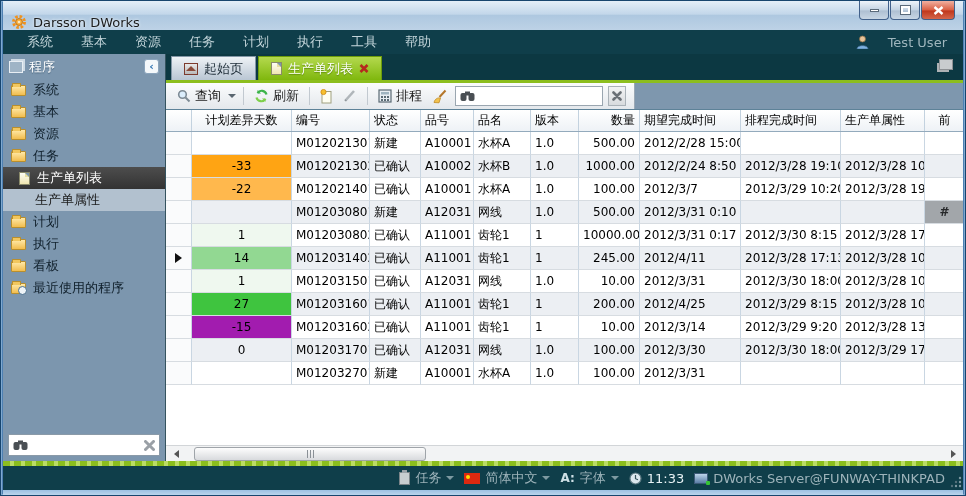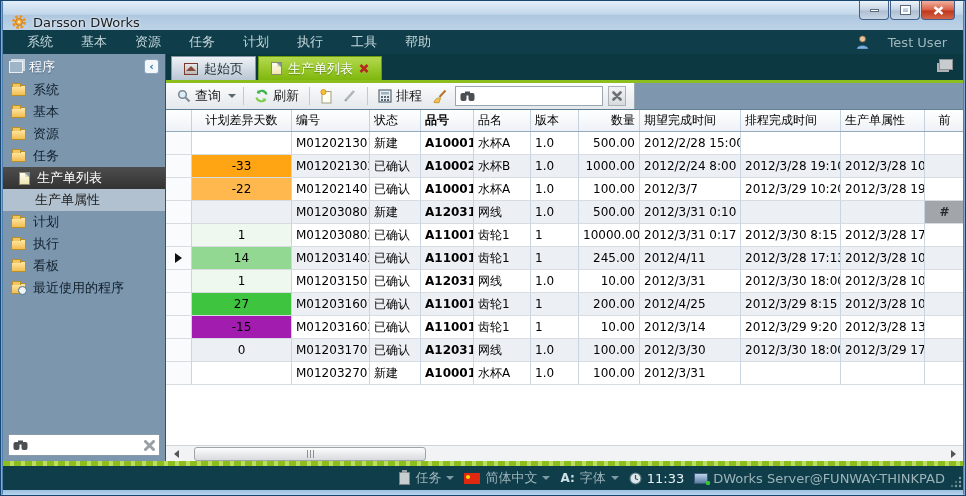--- a/index.html
+++ b/index.html
@@ -144,21 +144,21 @@
     border-right:1px solid #c9d6e2; border-bottom:1px solid #d7dce1;
     overflow:hidden; white-space:nowrap;
   }
   .gutter { width:26px; }
   .cell.gutter { background:#fafbfc; display:flex; align-items:center; justify-content:center; }
   .hcell.gutter { background:linear-gradient(#ffffff,#eef2f6); }
   .row-arrow { width:0; height:0; border-top:5px solid transparent; border-bottom:5px solid transparent; border-left:7px solid #111; }
   .c-diff { width:100px; text-align:center; }
   .c-no { width:78px; }
   .c-status { width:51px; }
-  .c-itemno { width:53px;font-weight:bold; }
+  .c-itemno { width:53px; }
   .c-itemname { width:57px; }
   .c-ver { width:48px; }
   .c-qty { width:61px; text-align:right; }
   .c-expect { width:101px; }
   .c-schedfin { width:100px; }
   .c-schedstart { width:84px; }
   .c-extra { width:40px; text-align:center; }
   .cell.hash { background:#a2a6aa; color:#26282a; font-weight:bold; }
   .hcell.c-diff { text-align:center; }
 
@@ -429,21 +429,21 @@
             </div>
             <div class="trow alt">
               <div class="cell gutter"></div>
               <div class="cell c-diff" style="background: rgb(255, 164, 19);">-33</div>
               <div class="cell c-no">M012021302</div>
               <div class="cell c-status">已确认</div>
               <div class="cell c-itemno">A10002</div>
               <div class="cell c-itemname">水杯B</div>
               <div class="cell c-ver">1.0</div>
               <div class="cell c-qty">1000.00</div>
-              <div class="cell c-expect">2012/2/24 8:00</div>
+              <div class="cell c-expect">2012/2/24 8:50</div>
               <div class="cell c-schedfin">2012/3/28 19:10</div>
               <div class="cell c-schedstart">2012/3/28 10:52</div>
               <div class="cell c-extra"></div>
             </div>
             <div class="trow">
               <div class="cell gutter"></div>
               <div class="cell c-diff" style="background: rgb(255, 184, 77);">-22</div>
               <div class="cell c-no">M012021401</div>
               <div class="cell c-status">已确认</div>
               <div class="cell c-itemno">A10001</div>

